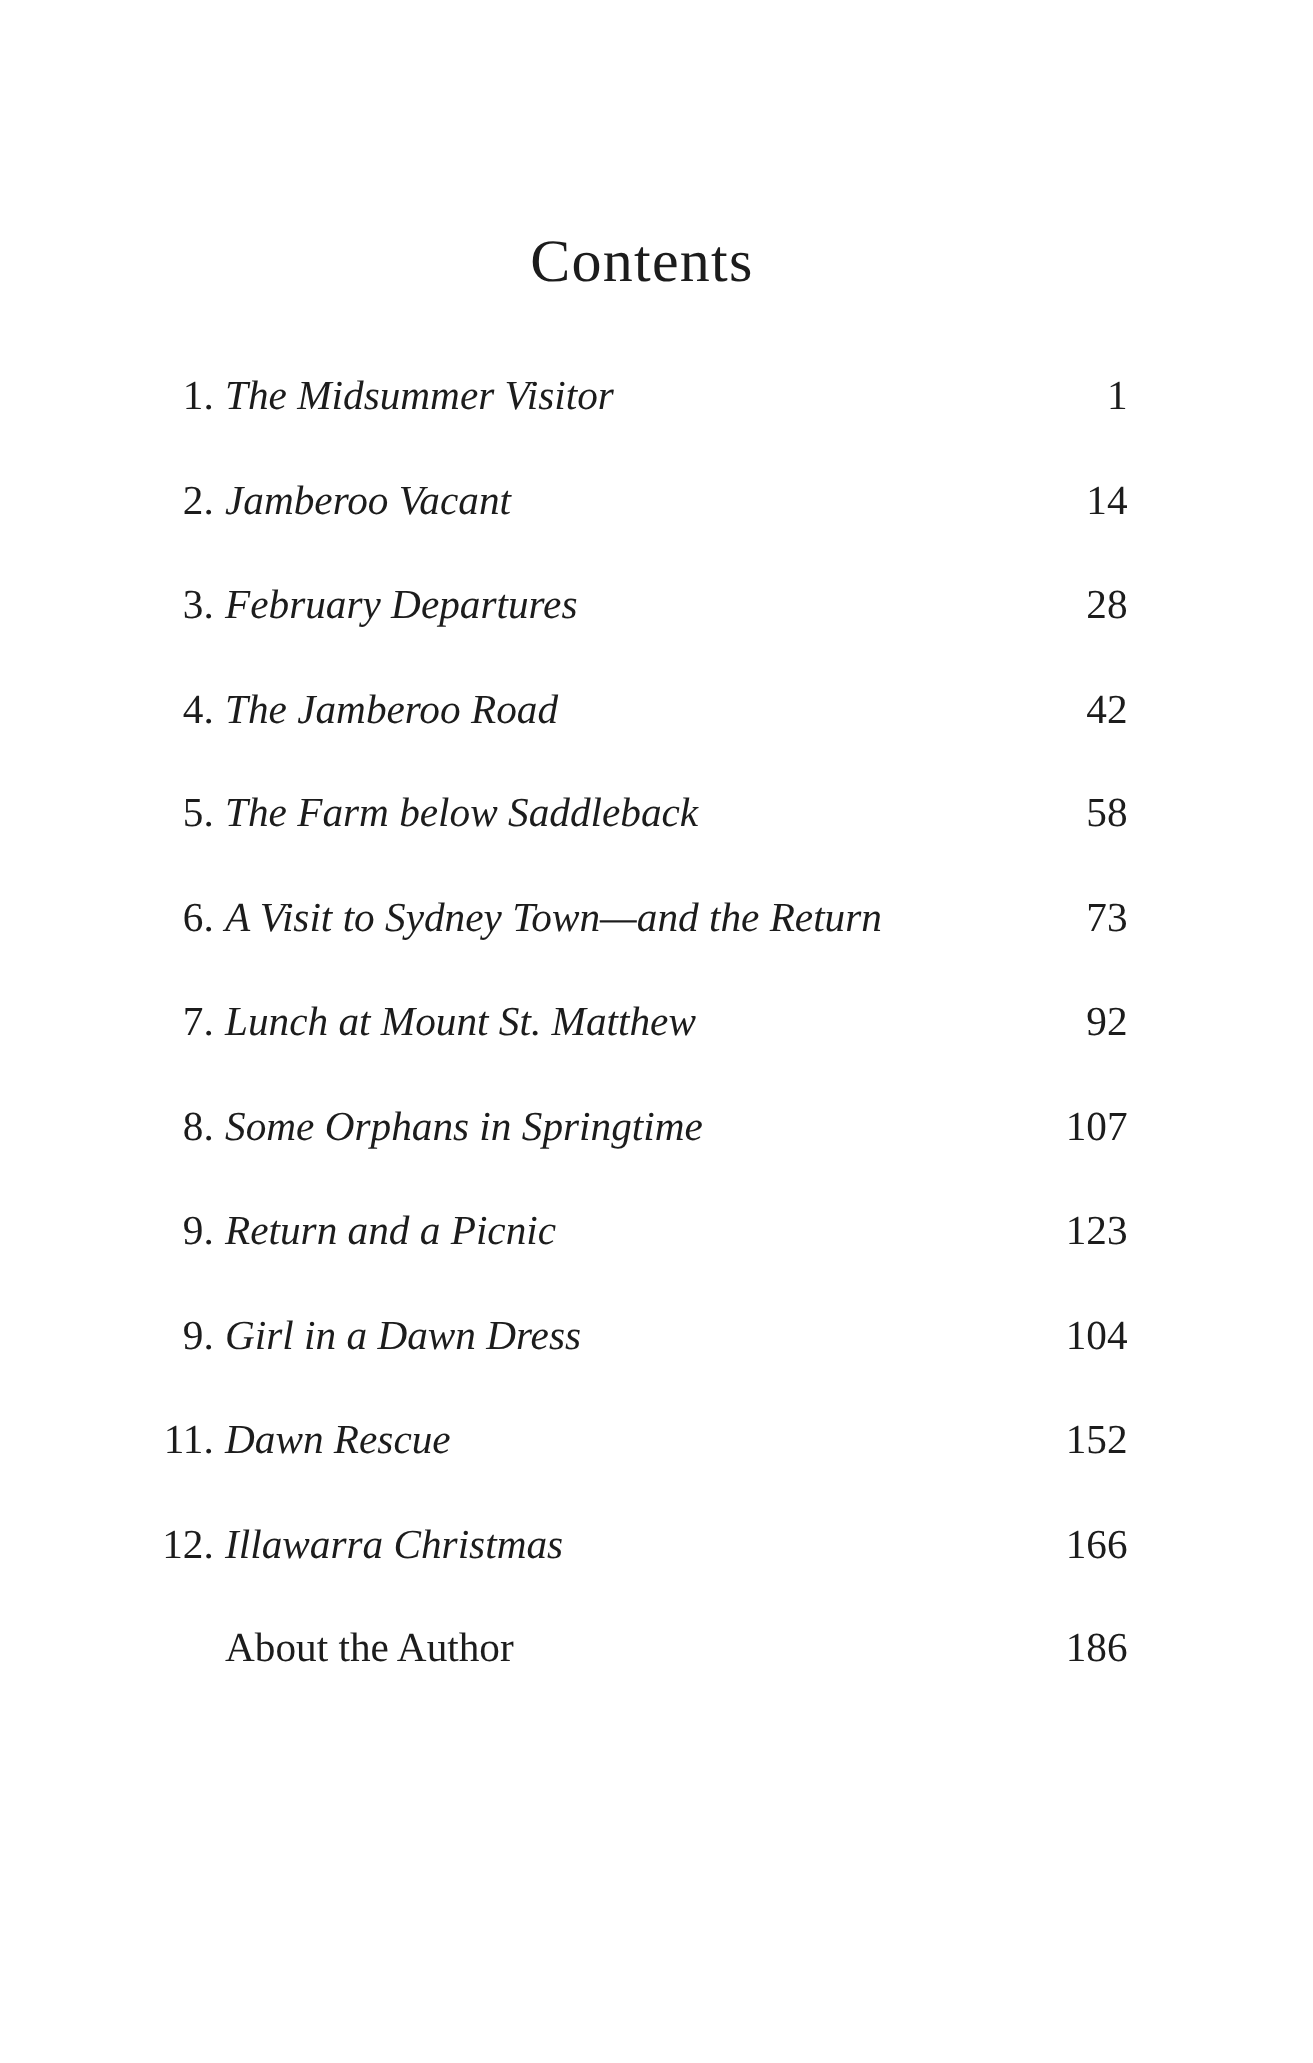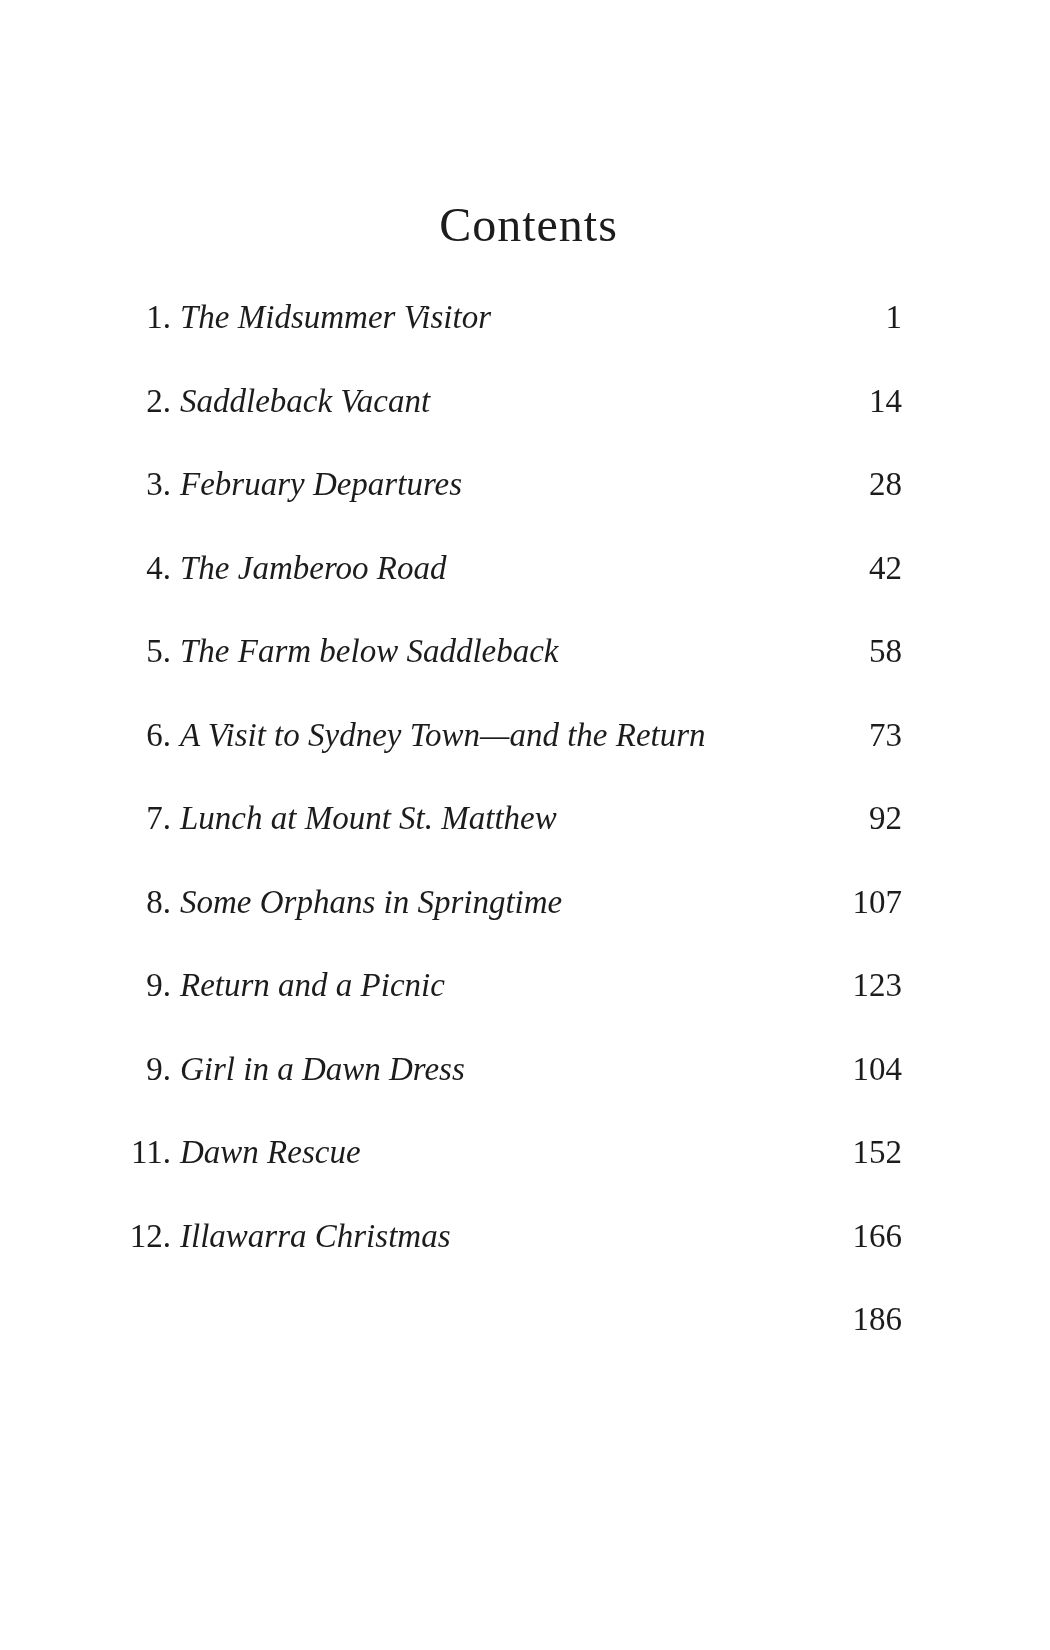--- a/index.html
+++ b/index.html
@@ -20,21 +20,21 @@
   .doc-title {
     position: absolute;
     top: 184px;
     left: 125px;
     width: 777px;
     text-align: center;
     font-size: 48px;
     font-weight: normal;
     letter-spacing: 1px;
     line-height: 1.1;
-    margin: 15px;
+    margin: 0;
   }
   .toc {
     position: absolute;
     top: 276px;
     left: 125px;
     width: 777px;
   }
   .toc-row {
     display: flex;
     align-items: center;
@@ -72,21 +72,21 @@
   <div class="toc">
 
     <div class="toc-row">
       <span class="num">1.</span>
       <span class="chapter-title italic">The Midsummer Visitor</span>
       <span class="pagenum">1</span>
     </div>
 
     <div class="toc-row">
       <span class="num">2.</span>
-      <span class="chapter-title italic">Saddleback Vacant</span>
+      <span class="chapter-title italic">Jamberoo Vacant</span>
       <span class="pagenum">14</span>
     </div>
 
     <div class="toc-row">
       <span class="num">3.</span>
       <span class="chapter-title italic">February Departures</span>
       <span class="pagenum">28</span>
     </div>
 
     <div class="toc-row">
@@ -139,17 +139,18 @@
 
     <div class="toc-row">
       <span class="num">12.</span>
       <span class="chapter-title italic">Illawarra Christmas</span>
       <span class="pagenum">166</span>
     </div>
 
 
     <div class="toc-row">
       <span class="num"></span>
+      <span class="chapter-title">About the Author</span>
       <span class="pagenum">186</span>
     </div>
 
   </div>
 </div>
 
 </body></html>

